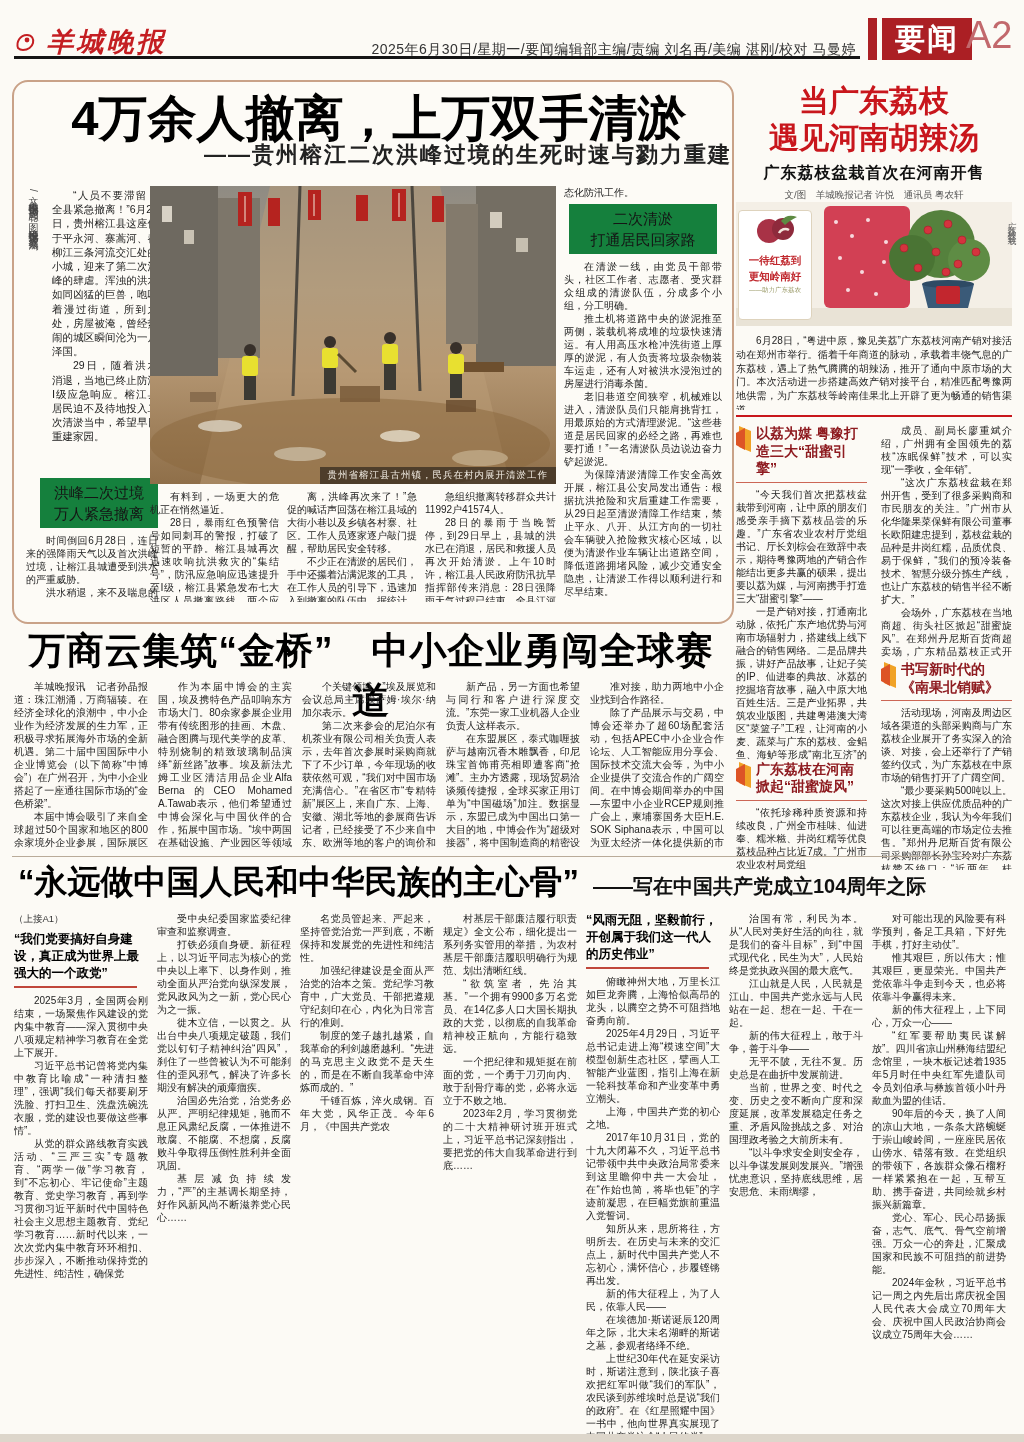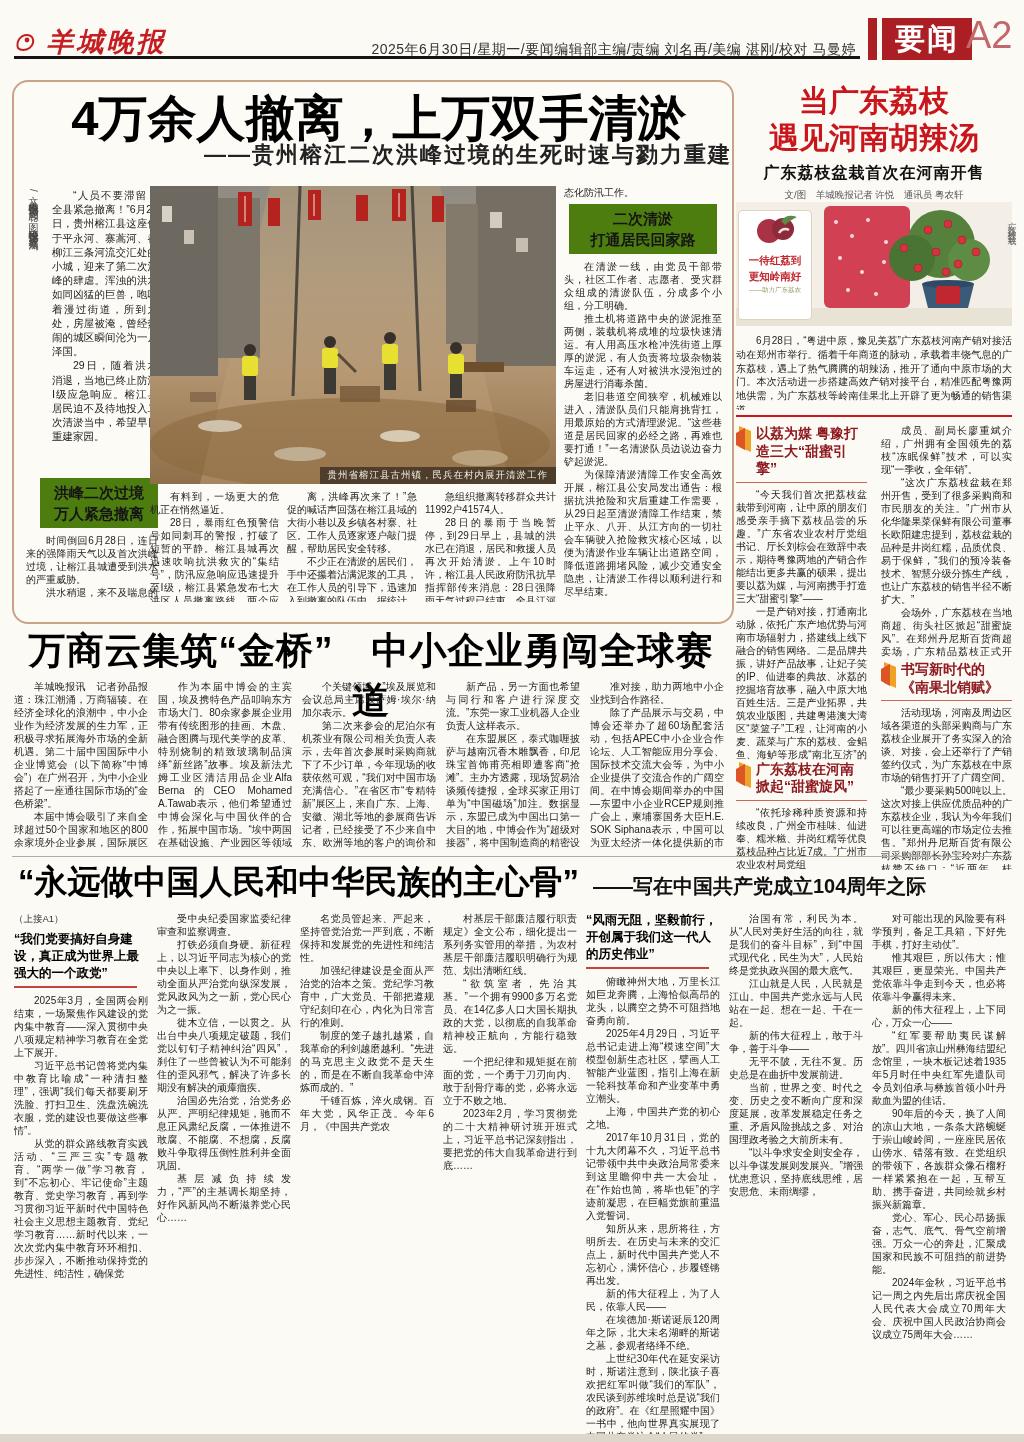--- a/index.html
+++ b/index.html
@@ -16,21 +16,21 @@
   .secbar{left:868px;top:18px;width:9px;height:42px;background:#ab1f24}
   .secbox{left:882px;top:18px;width:90px;height:42px;background:#ab1f24;color:#fff;font-size:30px;font-weight:900;
           text-align:center;line-height:42px;letter-spacing:2px}
   .pageno{left:966px;top:14px;font-size:38px;color:#c2686c;font-weight:400}
   
   .floodblk{left:12px;top:80px;width:718px;height:540px;border:2px solid #c9a288;border-radius:16px;background:#fdfbf6}
   .fhead{left:0;top:4px;width:100%;text-align:center;font-size:49px;font-weight:900;color:#000;letter-spacing:0px;line-height:1.1}
   .fsub{left:0;top:58px;width:100%;text-align:right;font-size:22px;font-weight:700;color:#222;letter-spacing:2px}
   .fby{left:12px;top:106px;height:300px;writing-mode:vertical-rl;font-size:10px;color:#444;letter-spacing:1px}
   .fintro{left:38px;top:106px;width:106px;height:284px;font-size:10.5px;line-height:14.2px}
-  .khaki{background:#4d7c0f;text-align:center;font-weight:700;color:#151515}
+  .khaki{background:#15803d;text-align:center;font-weight:400;color:#151515}
   .sh1{left:26px;top:396px;width:118px;padding:4px 0;font-size:15px;line-height:21px}
   .flb{left:12px;top:452px;width:132px;height:66px}
   .fphoto{left:136px;top:104px;width:406px;height:298px;background:#9a8a72;overflow:hidden}
   .fcap{position:absolute;right:0;bottom:0;background:rgba(40,32,24,.66);color:#f4efe6;font-size:9.5px;
         padding:2px 8px;letter-spacing:1px}
   .fca{left:136px;top:408px;width:129px;height:112px}
   .fcb{left:273px;top:408px;width:130px;height:112px}
   .fcc{left:411px;top:408px;width:131px;height:112px}
   .fcd{left:550px;top:104px;width:158px;height:420px}
   .sh2{width:148px;margin:5px auto 6px;padding:4px 0;font-size:15px;line-height:21px}

